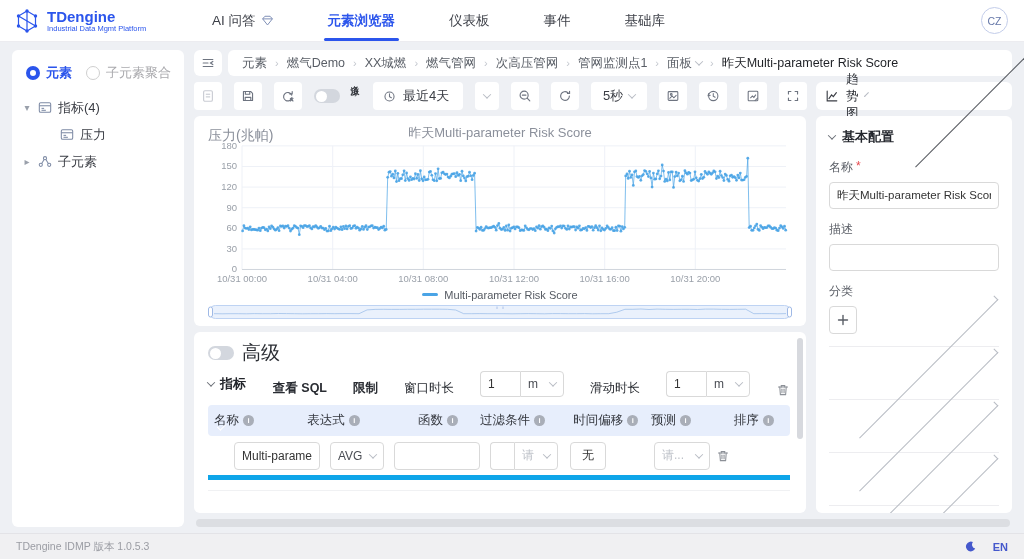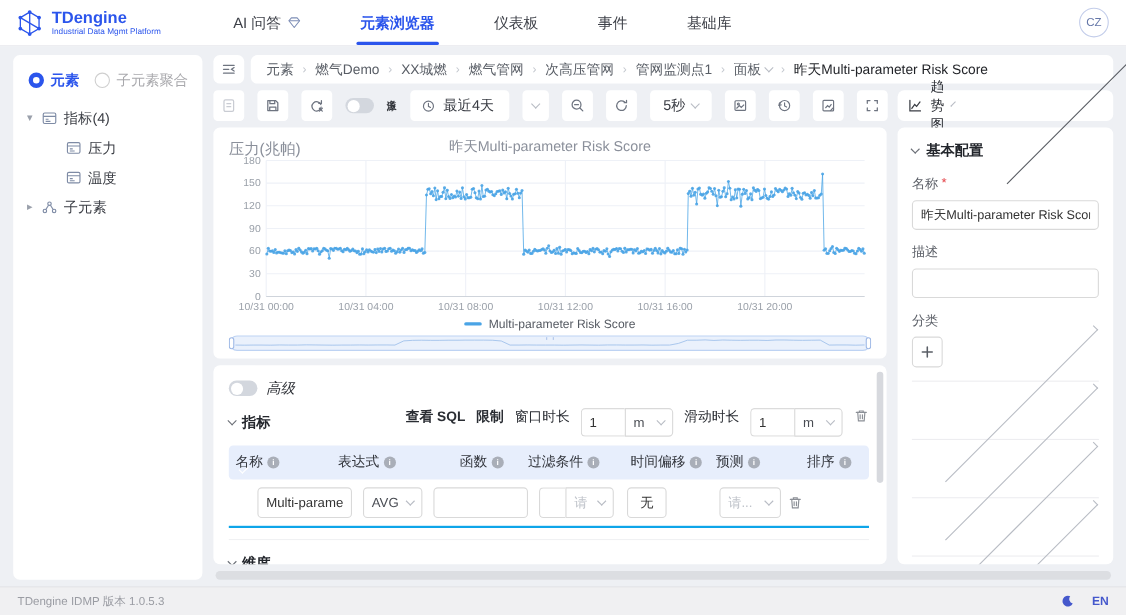--- a/index.html
+++ b/index.html
@@ -40,21 +40,21 @@
   .collapse-btn { width:28px; height:26px; display:flex; align-items:center; justify-content:center; color:#6e7480; cursor:pointer; }
   .crumbs { flex:1; display:flex; align-items:center; padding:0 14px; gap:8px; font-size:12.5px; color:#595e66; overflow:hidden; white-space:nowrap; }
   .crumb { cursor:pointer; display:flex; align-items:center; gap:4px; }
   .crumb.last { color:#1f2126; }
   .crumb-sep { color:#c3c7ce; font-size:11px; }
 
   .content-row { display:flex; gap:10px; flex:1; min-height:0; }
   .center { flex:1; display:flex; flex-direction:column; gap:6px; min-width:0; }
 
   
-  .toolbar { height:28px; display:flex; align-items:flex-start; gap:12px; flex:none; }
+  .toolbar { height:28px; display:flex; align-items:center; gap:12px; flex:none; }
   .tbtn { width:28px; height:28px; background:#fff; border-radius:4px; display:flex; align-items:center; justify-content:center; color:#6e7480; cursor:pointer; flex:none; }
   .tbtn.disabled { color:#c9ccd3; cursor:default; }
   .tbtn.narrow { width:24px; }
   .toggle { width:26px; height:14px; border-radius:8px; background:#d3d7de; position:relative; cursor:pointer; flex:none; align-self:center; }
   .toggle .knob { position:absolute; top:1.5px; left:2px; width:11px; height:11px; background:#fff; border-radius:50%; }
   .multilane { writing-mode:vertical-rl; text-orientation:upright; font-size:9.5px; line-height:11px; color:#2a2d33; height:38px; margin:1px 0 0 -2px; z-index:2; flex:none; }
   .timerange { flex:1; height:28px; background:#fff; border-radius:4px; display:flex; align-items:center; gap:7px; padding:0 10px; color:#3a3d44; cursor:pointer; min-width:90px; }
   .interval { width:56px; height:28px; background:#fff; border-radius:4px; display:flex; align-items:center; justify-content:center; gap:6px; color:#3a3d44; cursor:pointer; flex:none; }
 
   .chev { display:inline-block; width:6px; height:6px; border-right:1.3px solid currentColor; border-bottom:1.3px solid currentColor; }
@@ -68,32 +68,32 @@
   .ylab { position:absolute; left:0; top:3px; font-size:14px; color:#8b909b; }
   .ctitle { text-align:center; font-size:13px; color:#8b909b; }
   .legend { height:15px; display:flex; align-items:center; justify-content:center; gap:6px; font-size:11px; color:#555a62; flex:none; }
   .legend .sw { width:16px; height:3px; border-radius:2px; background:#4aa4e6; }
   .brush { height:16px; margin-top:2px; flex:none; }
 
   
   .bottom-card { flex:1; min-height:0; overflow:hidden; padding:11px 16px 0 14px; position:relative; }
   .vscroll { position:absolute; right:3px; top:6px; width:6px; height:56%; background:#d7d9de; border-radius:3px; }
   .adv-row { display:flex; align-items:center; gap:8px; height:20px; }
-  .adv-row .lbl { font-size:13px; color:#2a2d33;font-style:italic; }
+  .adv-row .lbl { font-size:19px; color:#2a2d33; }
   .sec-row { display:flex; align-items:center; gap:6px; height:30px; margin-top:6px; }
   .sec-row .stitle { font-weight:700; font-size:13px; color:#23262c; }
-  .sec-tools { margin-left:auto; display:flex; align-items:flex-start; gap:10px; font-size:12.5px; color:#2a2d33; }
+  .sec-tools { margin-left:auto; display:flex; align-items:flex-end; gap:26px; font-size:12.5px; color:#2a2d33; }
   .sec-tools .lnk { cursor:pointer; font-weight:600; }
   .igroup { display:flex; align-items:center; }
   .igroup input { width:40px; height:26px; border:1px solid #d9d9d9; border-right:none; border-radius:4px 0 0 4px; padding:0 7px; font-size:12px; color:#333; outline:none; }
   .igroup .unit { width:44px; height:26px; border:1px solid #d9d9d9; border-radius:0 4px 4px 0; display:flex; align-items:center; justify-content:space-between; padding:0 7px; font-size:12px; color:#4a4d54; background:#fff; cursor:pointer; }
   .trash { color:#8c9097; display:flex; cursor:pointer; }
 
   .thead { display:flex; align-items:center; height:31px; background:#e7eefc; border-radius:4px; margin-top:6px; font-size:12.5px; color:#33363d; }
-  .trow { display:flex; align-items:center; height:44px; border-bottom:2px solid #0ea5e9; font-size:12px; }
+  .trow { display:flex; align-items:center; height:44px; border-bottom:5px solid #0ea5e9; font-size:12px; }
   .hcell { display:flex; align-items:center; gap:4px; }
   .info { width:11px; height:11px; border-radius:50%; background:#a9aeb8; color:#fff; font-size:7.5px; display:inline-flex; align-items:center; justify-content:center; font-weight:bold; flex:none; }
   .cb { width:14px; height:14px; border-radius:2.5px; background:#2b55ec; position:relative; cursor:pointer; flex:none; }
   .cb::after { content:""; position:absolute; left:4.5px; top:1.8px; width:3.5px; height:7px; border-right:1.6px solid #fff; border-bottom:1.6px solid #fff; transform:rotate(45deg); }
   .ipt { height:28px; border:1px solid #d9d9d9; border-radius:4px; padding:0 7px; font-size:12px; color:#333; outline:none; background:#fff; overflow:hidden; white-space:nowrap; }
   .sel { height:28px; border:1px solid #d9d9d9; border-radius:4px; display:flex; align-items:center; justify-content:space-between; padding:0 7px; font-size:12px; color:#4a4d54; background:#fff; cursor:pointer; gap:4px; }
   .sel .ph { color:#bfc3ca; }
   .box { height:28px; border:1px solid #d9d9d9; border-radius:4px; display:flex; align-items:center; justify-content:center; font-size:12px; background:#fff; }
   
   .mc0{width:26px;} .mc1{width:96px;} .mc2{width:114px;} .mc3{width:64px;} .mc4{width:96px;} .mc5{width:80px;} .mc6{width:44px;} .mc7{width:58px;margin-left:40px;}
@@ -207,32 +207,20 @@
           <span class="caret"></span>
           <span class="ticon">
             <svg width="14" height="13" viewBox="0 0 16 14" fill="none" stroke="currentColor" stroke-width="1.2">
               <rect x="1.5" y="1.5" width="13" height="11" rx="1.5"></rect>
               <line x1="1.5" y1="5" x2="14.5" y2="5"></line>
               <line x1="4" y1="8" x2="7" y2="8"></line>
               <line x1="4" y1="10.2" x2="9" y2="10.2"></line>
             </svg>
           </span>
           <span>压力</span>
-        </div>
-        <div class="tree-row lv1">
-          <span class="caret"></span>
-          <span class="ticon">
-            <svg width="14" height="13" viewBox="0 0 16 14" fill="none" stroke="currentColor" stroke-width="1.2">
-              <rect x="1.5" y="1.5" width="13" height="11" rx="1.5"></rect>
-              <line x1="1.5" y1="5" x2="14.5" y2="5"></line>
-              <line x1="4" y1="8" x2="7" y2="8"></line>
-              <line x1="4" y1="10.2" x2="9" y2="10.2"></line>
-            </svg>
-          </span>
-          <span>温度</span>
         </div>
         <div class="tree-row">
           <span class="caret">▸</span>
           <span class="ticon">
             <svg width="14" height="13" viewBox="0 0 16 14" fill="none" stroke="currentColor" stroke-width="1.2">
               <circle cx="8" cy="3.2" r="1.8"></circle>
               <circle cx="3.2" cy="10.8" r="1.8"></circle>
               <circle cx="12.8" cy="10.8" r="1.8"></circle>
               <line x1="7" y1="4.8" x2="4.2" y2="9.2"></line>
               <line x1="9" y1="4.8" x2="11.8" y2="9.2"></line>
@@ -987,24 +975,20 @@
                   <path d="M6 4.5 V3 H10 V4.5"></path>
                   <path d="M4.3 4.5 L5 13.3 H11 L11.7 4.5"></path>
                   <line x1="6.8" y1="7" x2="6.8" y2="11"></line>
                   <line x1="9.2" y1="7" x2="9.2" y2="11"></line>
                 </svg>
             </span>
           </div>
 
           <div class="divline"></div>
 
-          <div class="sec-row">
-            <span class="chev down" style="color:#6a6e76"></span>
-            <span class="stitle">维度</span>
-          </div>
 
           <div class="vscroll"></div>
         </div>
       </div>
 
       <div class="right">
         <div class="card type-card">
           <span class="icon">
             <svg width="14" height="14" viewBox="0 0 16 16" fill="none" stroke="#3a3d44" stroke-width="1.3" stroke-linecap="round">
                 <path d="M2.5 2.5 V13.5 H13.5"></path>

